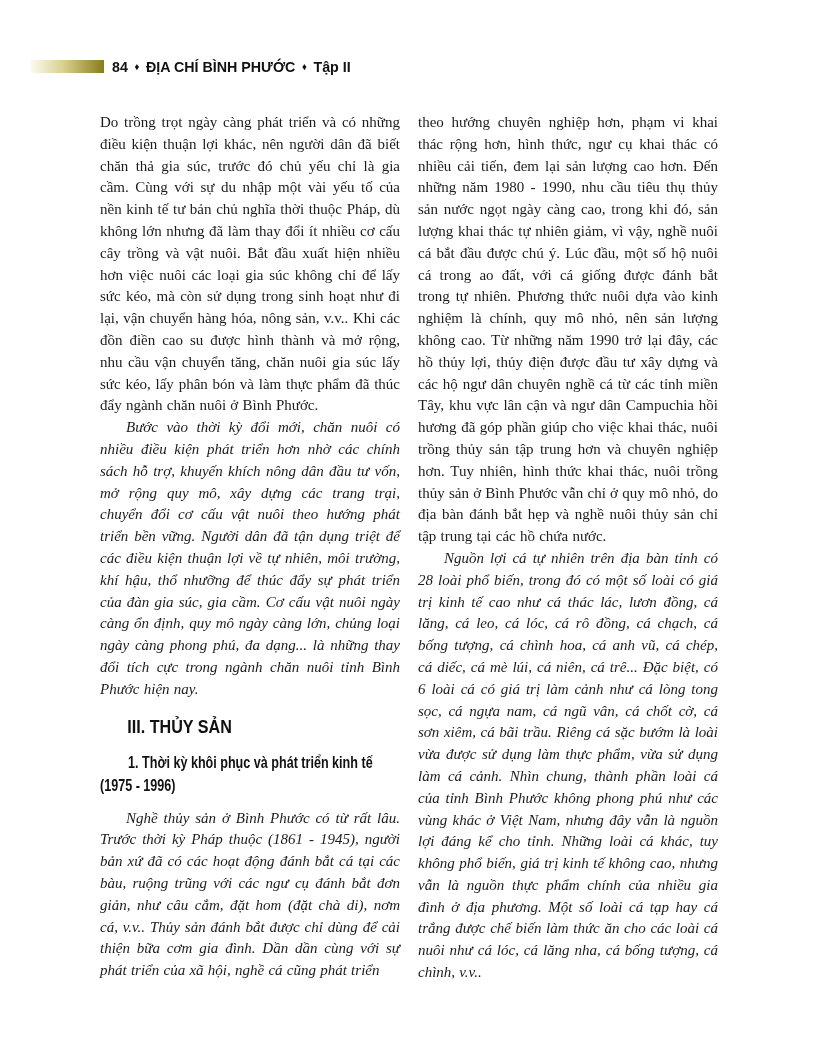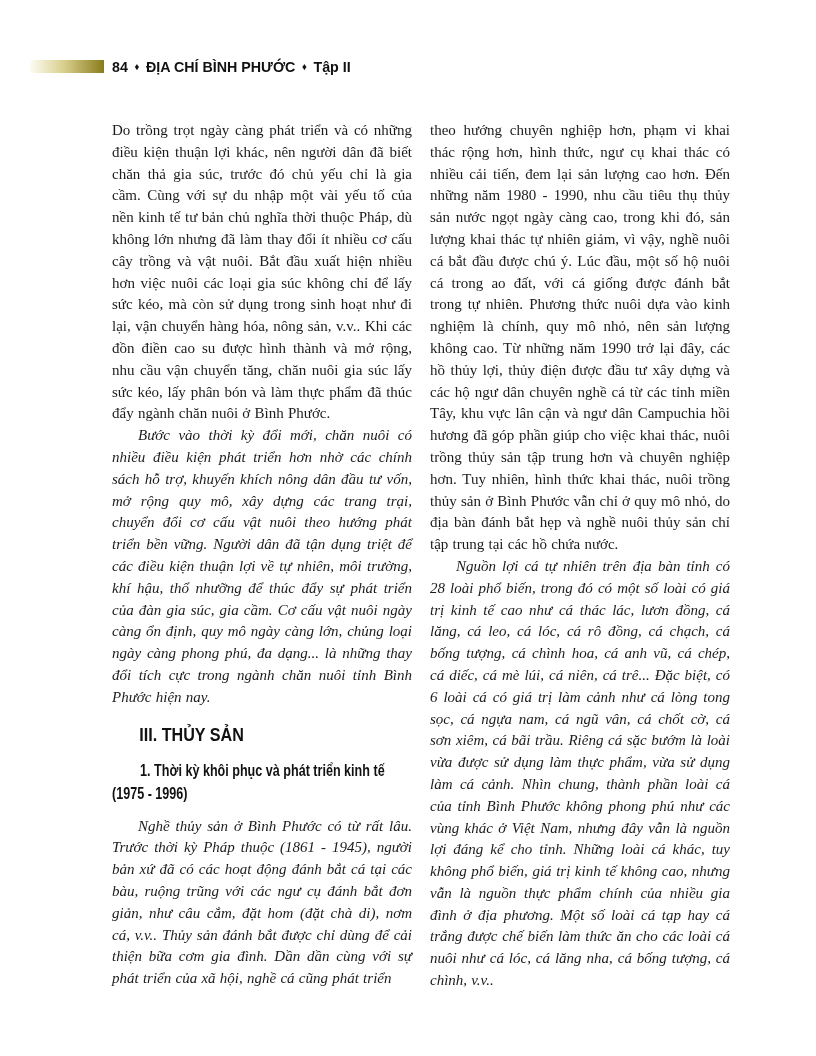--- a/index.html
+++ b/index.html
@@ -27,22 +27,22 @@
     font-family: "Liberation Sans", sans-serif;
     font-weight: bold; font-size: 15px;
     display: flex; align-items: center; gap: 7px;
     white-space: nowrap;
     transform: scaleX(0.95); transform-origin: 0 50%;
     color: #111;
   }
   .diamond { font-size: 10px; line-height: 1; }
   
   .columns {
-    position: absolute; top: 120px; left: 100px;
-    display: flex; gap: 18px; margin-left: 12px;
+    position: absolute; top: 112px; left: 100px;
+    display: flex; gap: 18px;
   }
   .col { width: 300px; }
   p.body {
     font-size: 15px; line-height: 21.8px;
     text-align: justify; margin: 0;
     word-spacing: 0.5px;
   }
   .mt { margin-top: 8px; }
   .indent { text-indent: 26px; font-style: italic; }
   h2.section {

